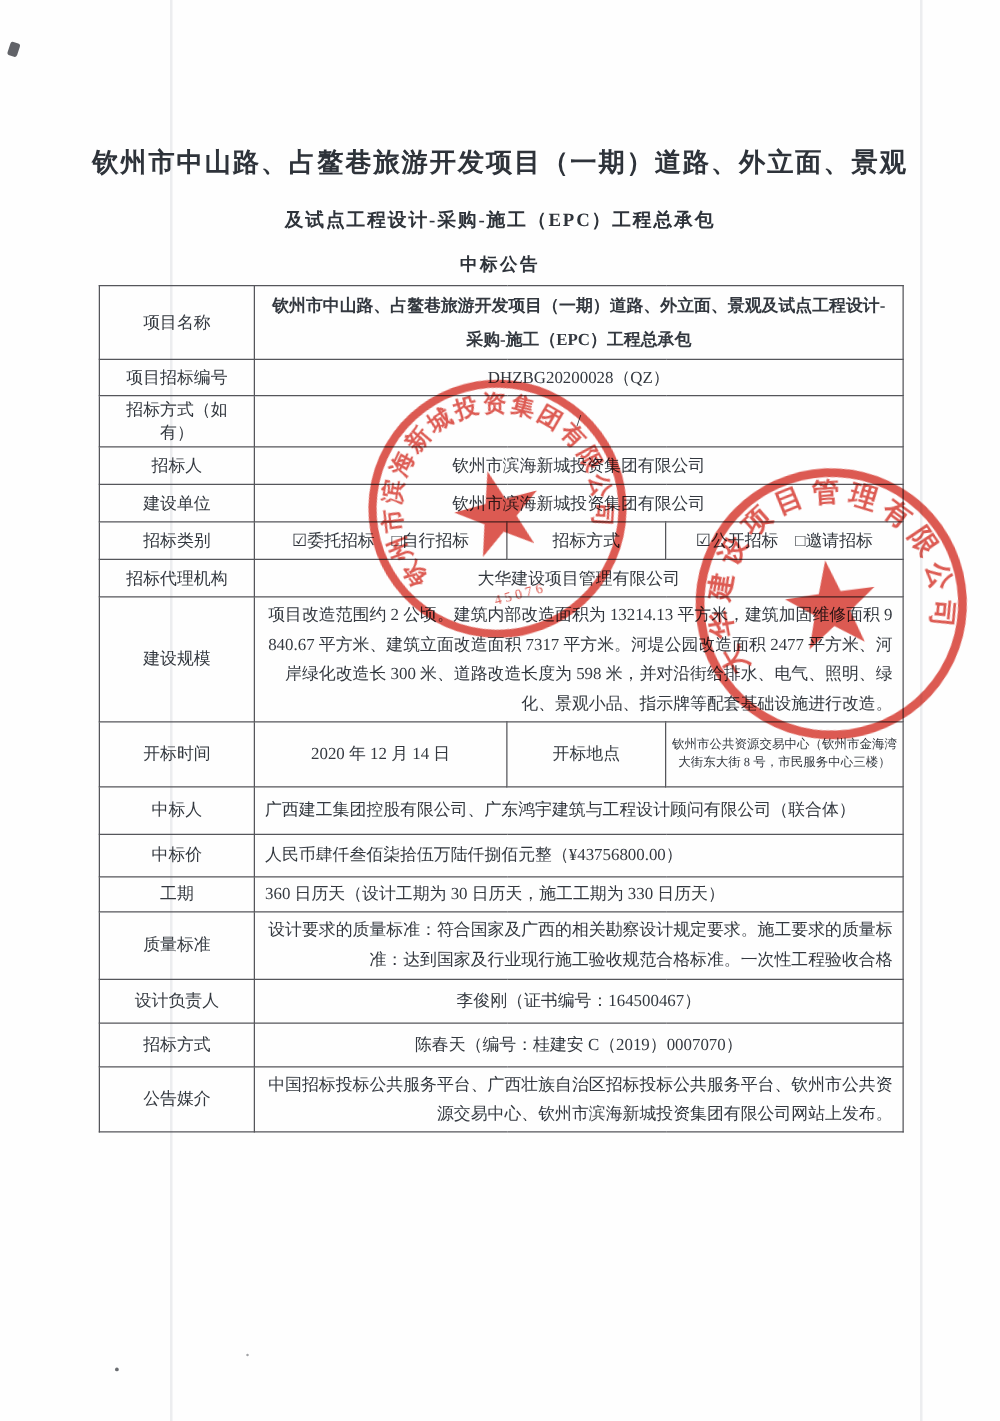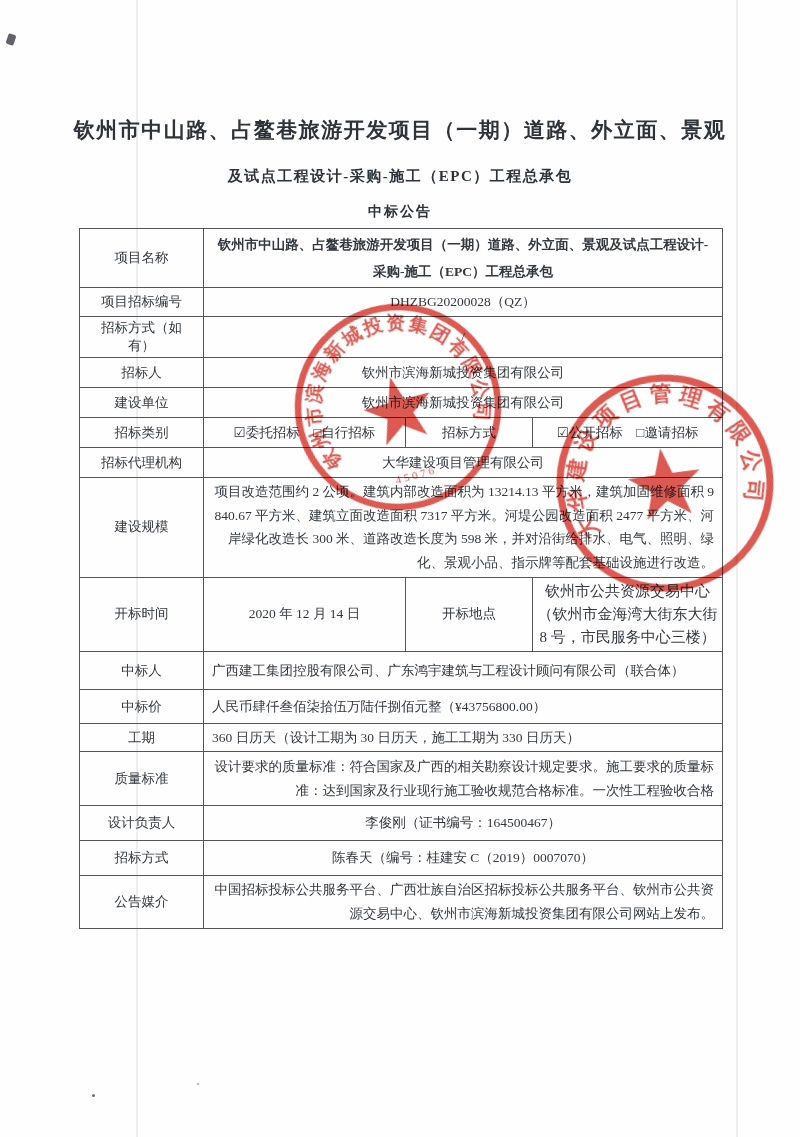--- a/index.html
+++ b/index.html
@@ -25,21 +25,21 @@
   table.doc td{
     border:1.5px solid #55565b;
     padding:2px 8px;vertical-align:middle;
     word-break:break-all;
   }
   td.lab{text-align:center;padding:2px 4px;}
   td.ctr{text-align:center;}
   td.lft{text-align:left;}
   td.tall{line-height:1.75;text-align:right;}
   td.tall2{line-height:2.0;font-weight:bold;}
-  .small{font-size:15px;line-height:1.55;}
+  .small{font-size:10px;line-height:1.55;}
 
   .stamp{position:absolute;mix-blend-mode:multiply;opacity:.82;filter:blur(.3px);}
   .stamp text{font-family:"Liberation Serif", serif;}
 </style>
 </head>
 <body>
 
 <div class="page">
 
   <div class="streak" style="left:136px"></div>

